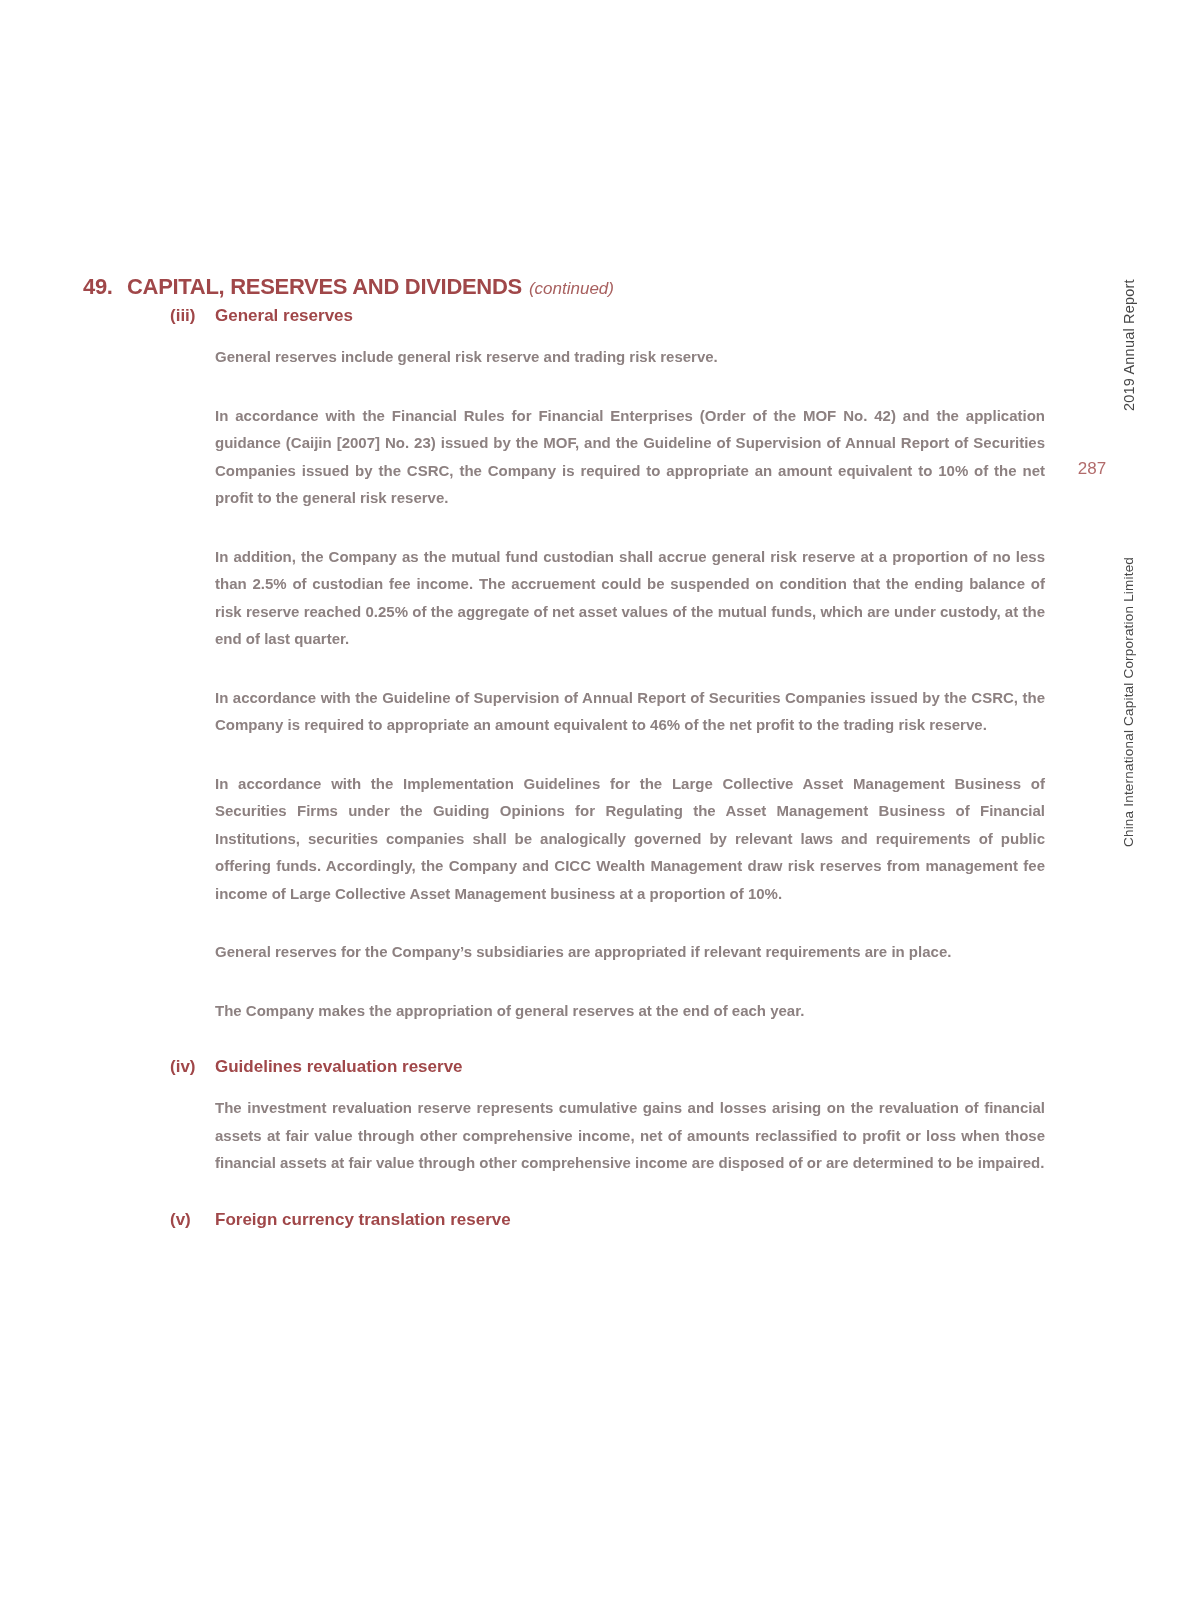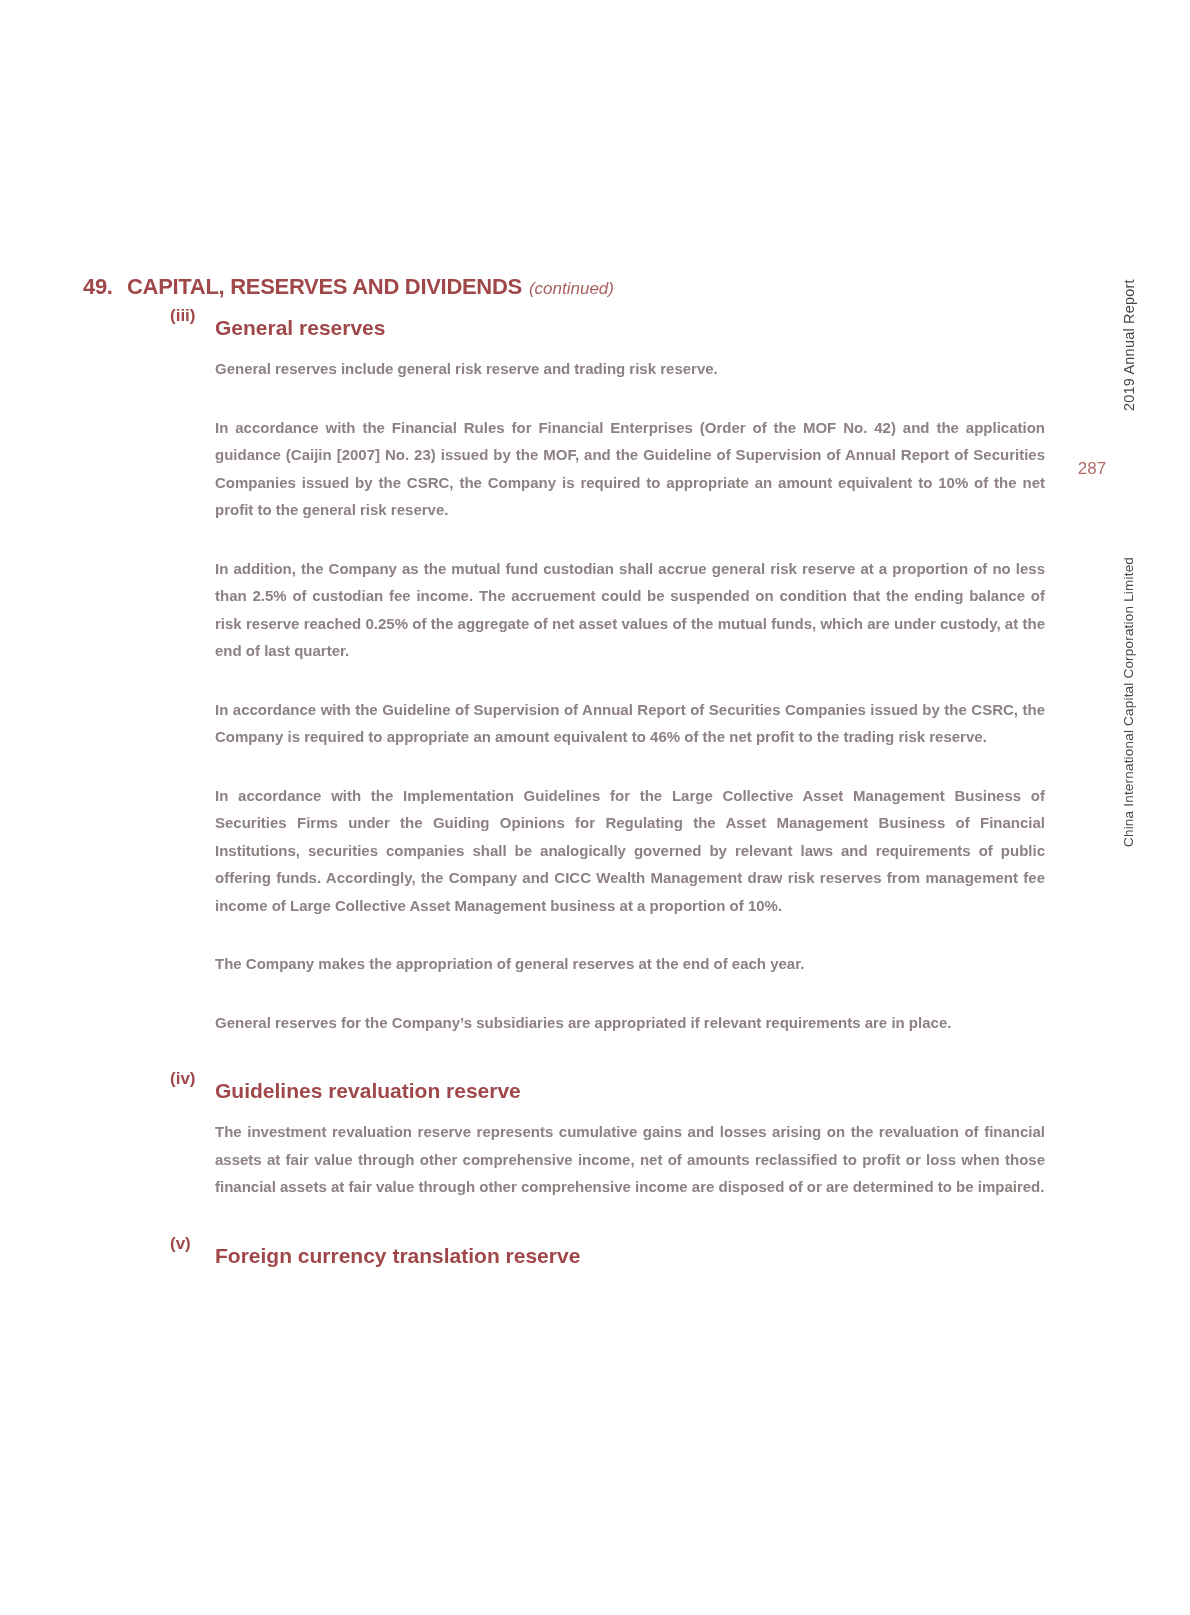--- a/index.html
+++ b/index.html
@@ -75,23 +75,23 @@
   }
   .sec-label {
     color: var(--maroon);
     font-weight: bold;
     font-size: 17px;
     line-height: 23px;
   }
   .sec-title {
     color: var(--maroon);
     font-weight: bold;
-    font-size: 21px;
+    font-size: 17px;
     line-height: 23px;
-    margin: 12px 0 16px 0;
+    margin: 0 0 16px 0;
   }
   .para {
     color: var(--body-text);
     font-size: 15px;
     line-height: 27.5px;
     text-align: justify;
     margin: 0 0 31px 0;
     font-weight: bold;
   }
 
@@ -130,22 +130,22 @@
 
     <section class="sec">
       <div class="sec-label">(iii)</div>
       <div class="sec-body">
         <h3 class="sec-title">General reserves</h3>
         <p class="para">General reserves include general risk reserve and trading risk reserve.</p>
         <p class="para">In accordance with the Financial Rules for Financial Enterprises (Order of the MOF No. 42) and the application guidance (Caijin [2007] No. 23) issued by the MOF, and the Guideline of Supervision of Annual Report of Securities Companies issued by the CSRC, the Company is required to appropriate an amount equivalent to 10% of the net profit to the general risk reserve.</p>
         <p class="para">In addition, the Company as the mutual fund custodian shall accrue general risk reserve at a proportion of no less than 2.5% of custodian fee income. The accruement could be suspended on condition that the ending balance of risk reserve reached 0.25% of the aggregate of net asset values of the mutual funds, which are under custody, at the end of last quarter.</p>
         <p class="para">In accordance with the Guideline of Supervision of Annual Report of Securities Companies issued by the CSRC, the Company is required to appropriate an amount equivalent to 46% of the net profit to the trading risk reserve.</p>
         <p class="para">In accordance with the Implementation Guidelines for the Large Collective Asset Management Business of Securities Firms under the Guiding Opinions for Regulating the Asset Management Business of Financial Institutions, securities companies shall be analogically governed by relevant laws and requirements of public offering funds. Accordingly, the Company and CICC Wealth Management draw risk reserves from management fee income of Large Collective Asset Management business at a proportion of 10%.</p>
+        <p class="para">General reserves for the Company’s subsidiaries are appropriated if relevant requirements are in place.</p>
         <p class="para">The Company makes the appropriation of general reserves at the end of each year.</p>
-        <p class="para">General reserves for the Company’s subsidiaries are appropriated if relevant requirements are in place.</p>
       </div>
     </section>
 
     <section class="sec">
       <div class="sec-label">(iv)</div>
       <div class="sec-body">
         <h3 class="sec-title">Guidelines revaluation reserve</h3>
         <p class="para">The investment revaluation reserve represents cumulative gains and losses arising on the revaluation of financial assets at fair value through other comprehensive income, net of amounts reclassified to profit or loss when those financial assets at fair value through other comprehensive income are disposed of or are determined to be impaired.</p>
       </div>
     </section>

